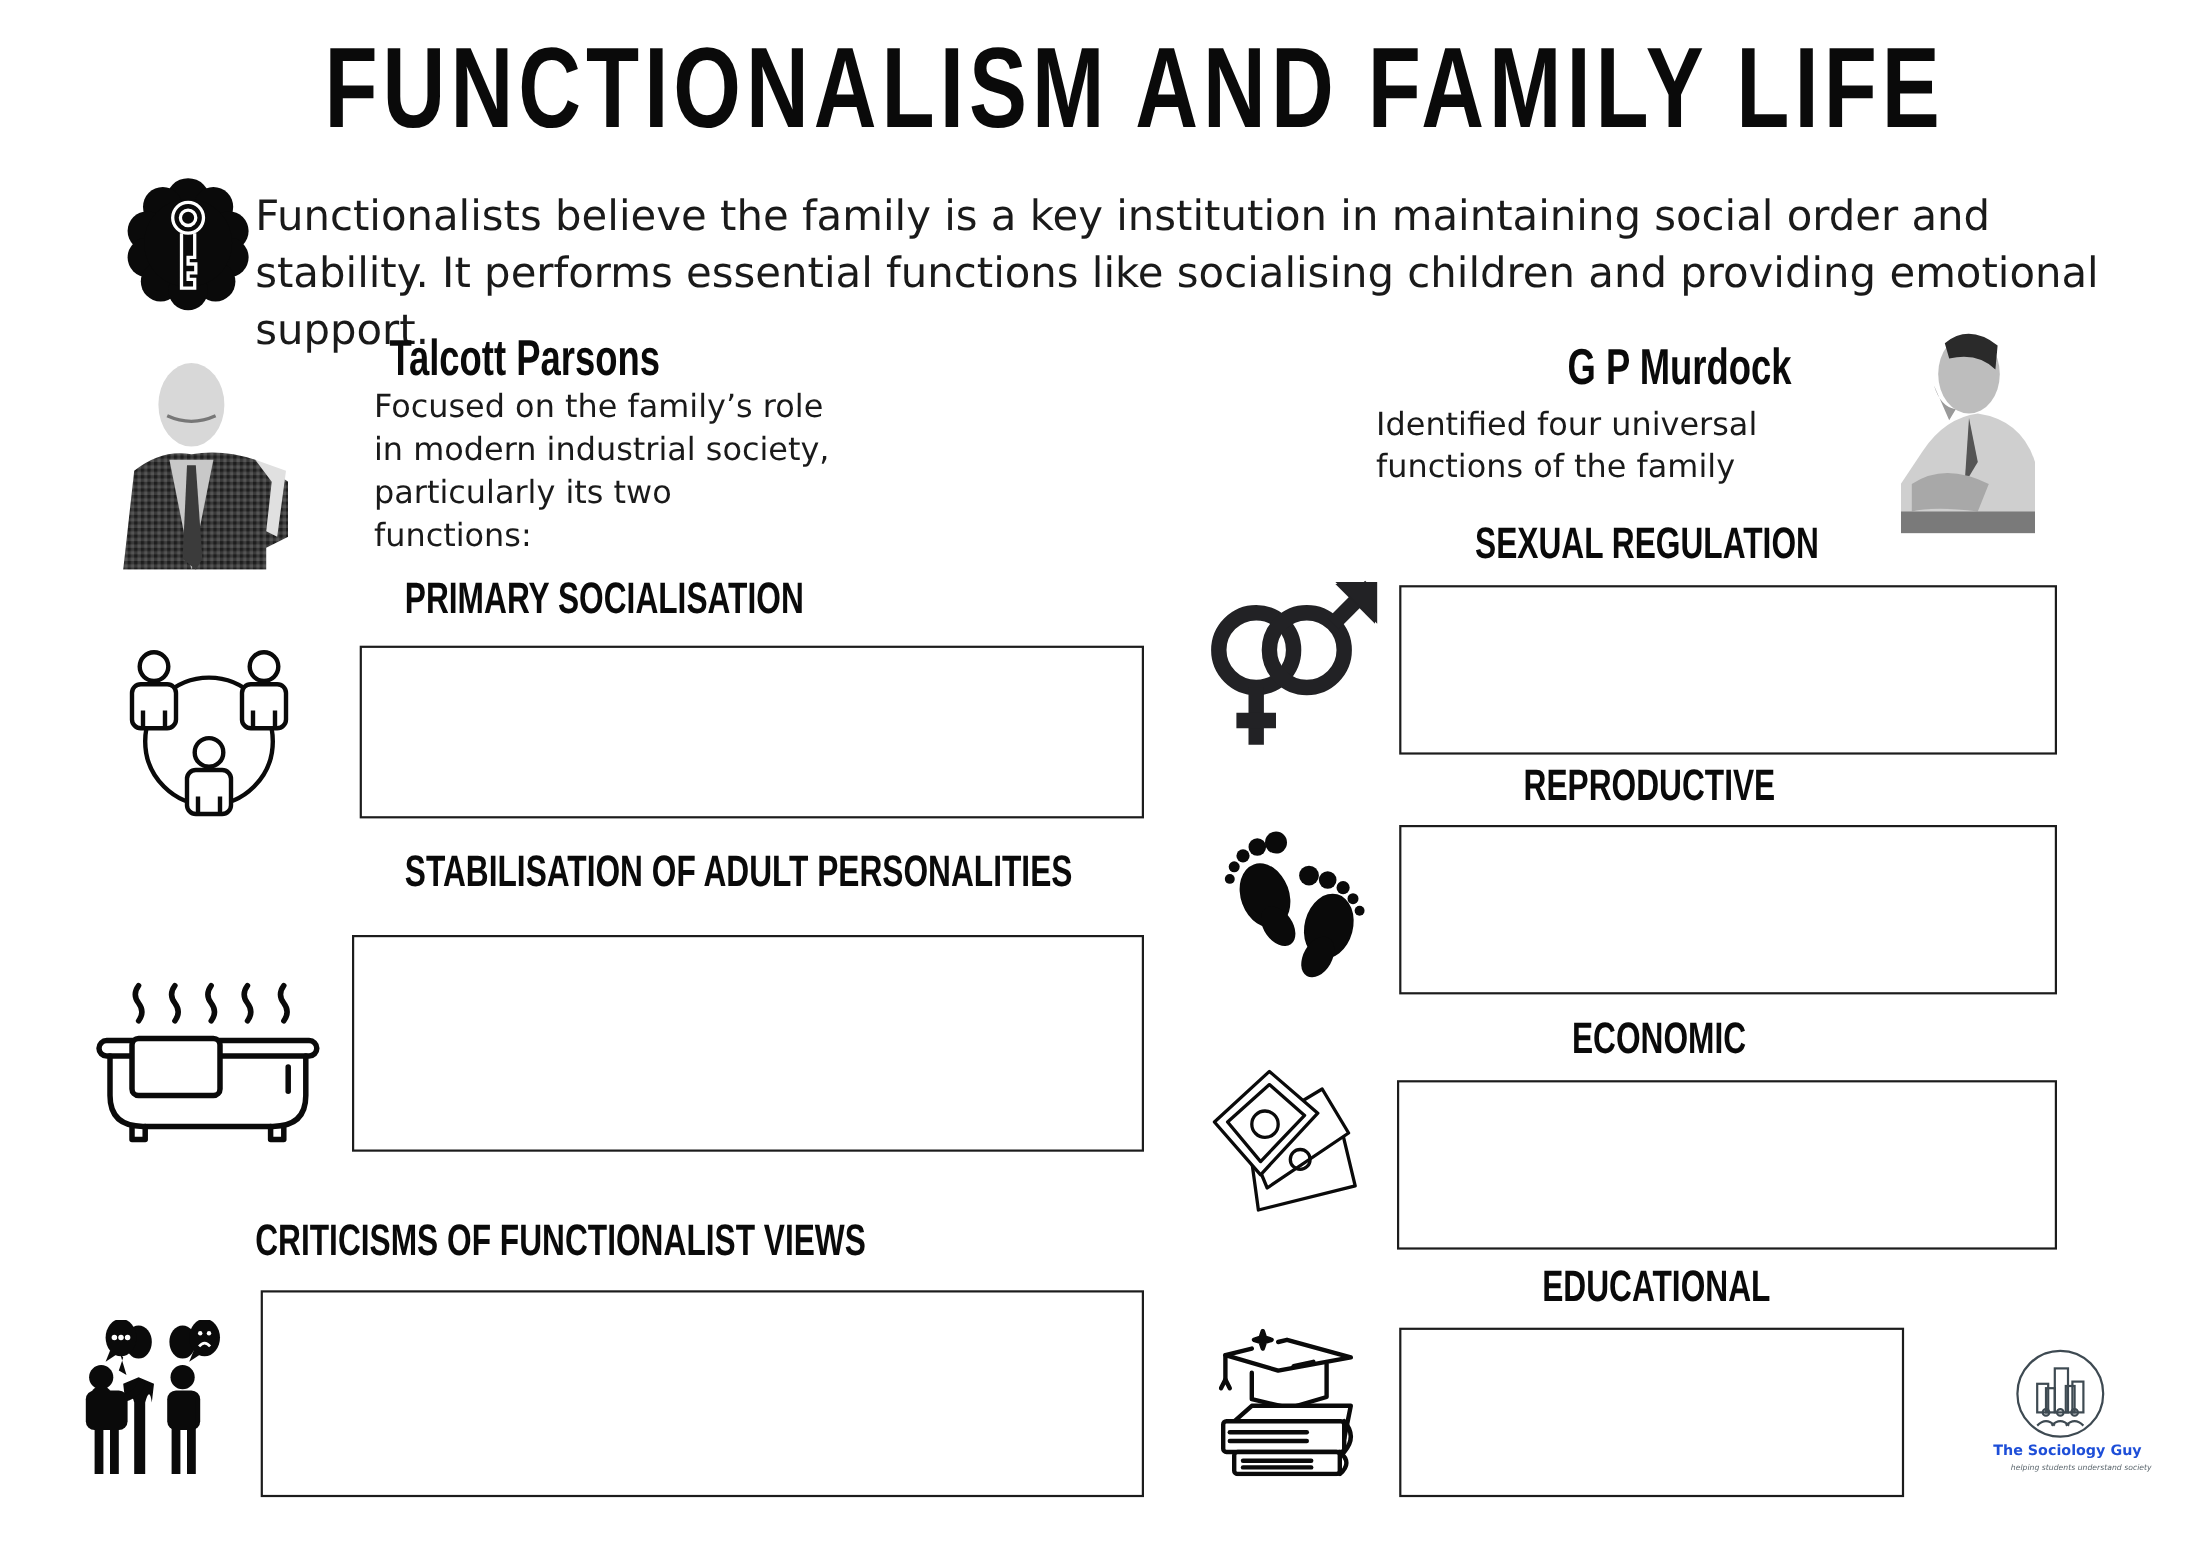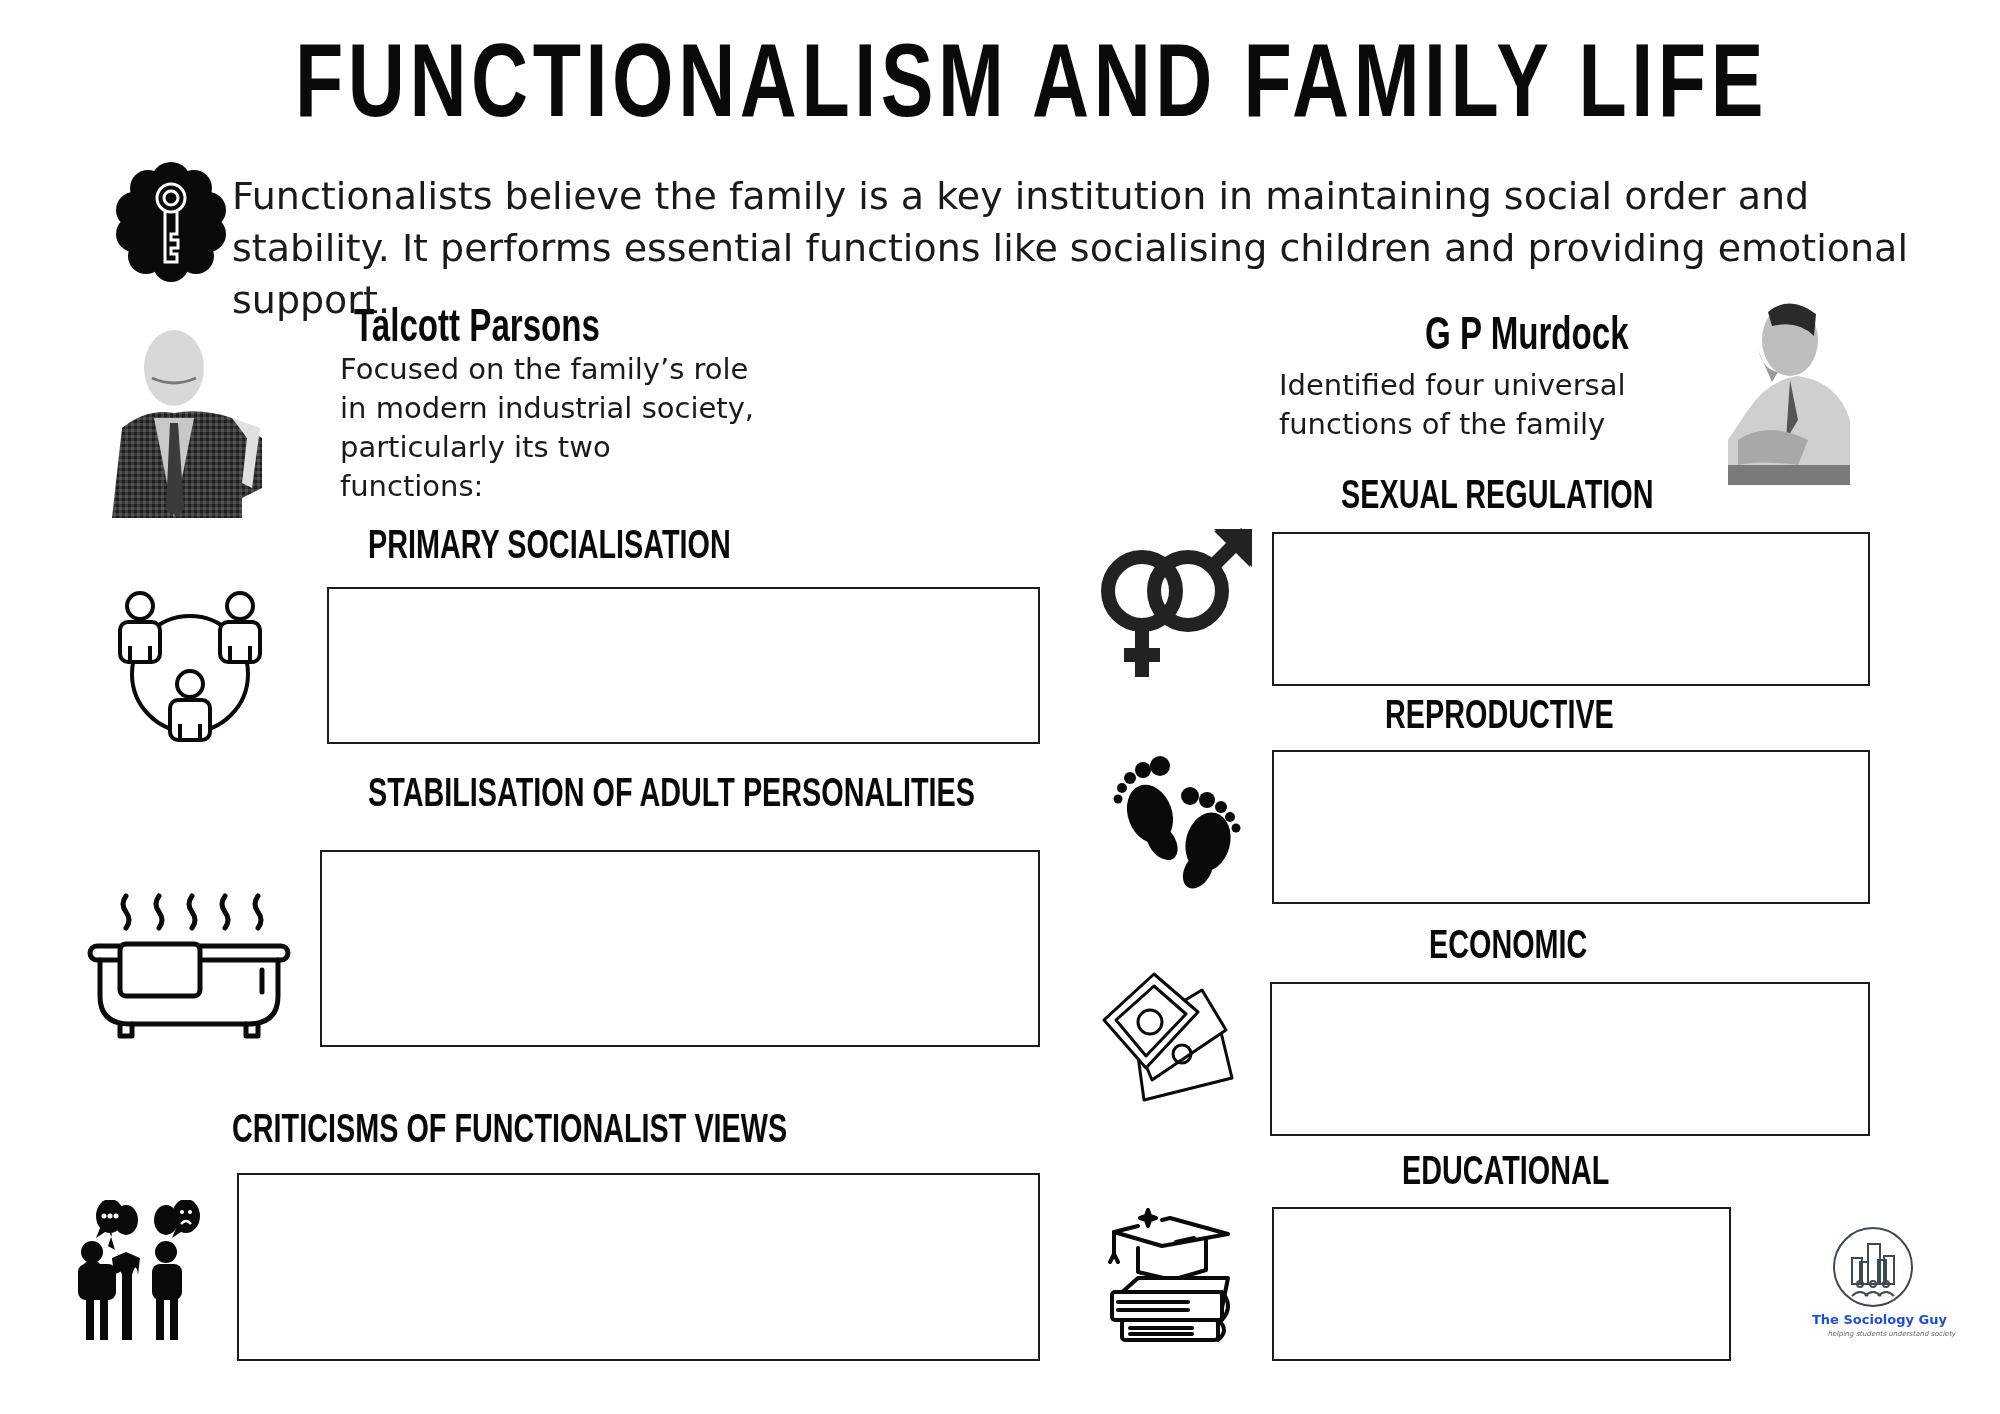--- a/index.html
+++ b/index.html
@@ -176,21 +176,21 @@
         <circle cx="124" cy="12" r="2"></circle>
     </g>
     <path d="M115 24 Q120 18 125 24" stroke="#fff" stroke-width="2.5" fill="none"></path>
   </svg>
 </div>
 <div class="answer-box" style="left:237px; top:1173px; width:803px; height:188px;">
   <textarea style=""></textarea>
 </div>
 
 <div class="abs condensed heading" style="left:1425px; top:310px;">G P Murdock</div>
-<div class="abs body-text" style="left:1267px; top:366px; width:360px;">Identified four universal functions of the family</div>
+<div class="abs body-text" style="left:1239px; top:366px; width:360px;">Identified four universal functions of the family</div>
 
 <div class="photo" style="left:1728px; top:290px; width:122px; height:195px;">
   <svg width="122" height="195" viewBox="0 0 122 195">
     <ellipse cx="62" cy="50" rx="28" ry="36" fill="#bdbdbd"></ellipse>
     <path d="M40 22 Q62 4 88 24 L86 46 Q70 30 44 36 Z" fill="#2a2a2a"></path>
     <path d="M30 60 Q36 80 50 82 L44 92 Z" fill="#9a9a9a"></path>
     <path d="M20 120 Q40 90 70 86 Q110 92 122 130 V195 H0 V150 Z" fill="#cfcfcf"></path>
     <path d="M62 90 L70 130 L58 150 Z" fill="#555"></path>
     <path d="M10 150 Q40 130 80 150 L70 175 Q30 170 10 175 Z" fill="#a8a8a8"></path>
     <rect x="0" y="175" width="122" height="20" fill="#7a7a7a"></rect>

